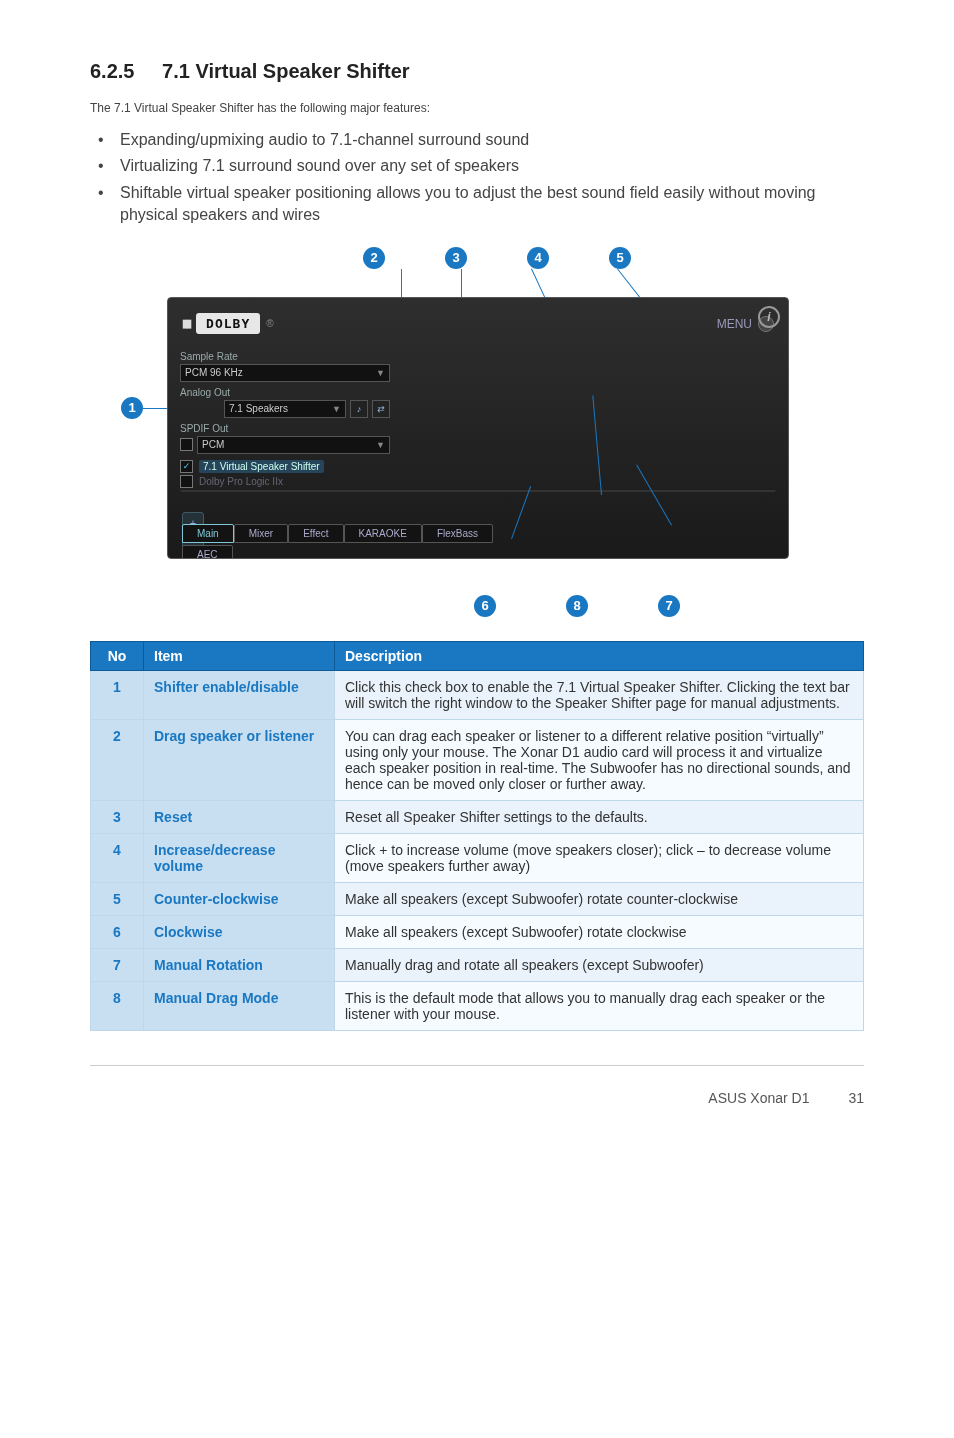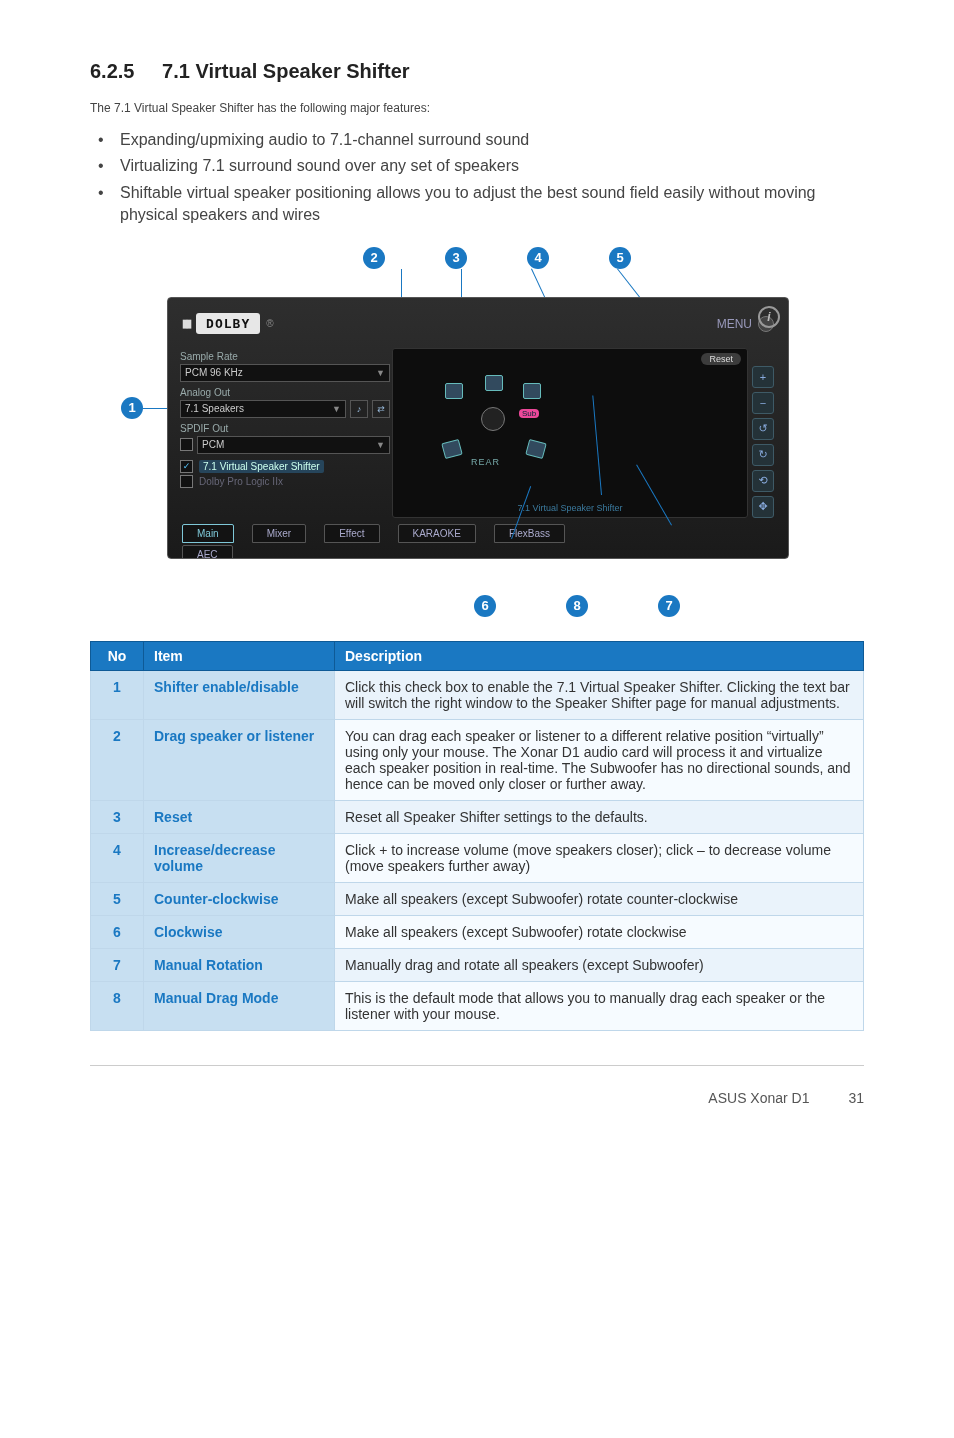--- a/index.html
+++ b/index.html
@@ -121,21 +121,21 @@
   .menu-pill .dot{width:14px;height:14px;border-radius:50%;background:#444;border:1px solid #777;}
   .info-i{
     width:18px;height:18px;border-radius:50%;
     border:2px solid #999;
     color:#bbb;
     display:flex;align-items:center;justify-content:center;
     font-style:italic;font-weight:bold;font-size:12px;
     position:absolute; top:8px; right:8px;
   }
 
-  .app-body { display:flex; padding:4px 12px 6px 12px; gap:2px; height:170px;}
+  .app-body { display:flex; padding:4px 12px 6px 12px; gap:2px; height:170px;flex-direction:column;}
   .panel-left { width:210px; display:flex; flex-direction:column; gap:2px;}
   .panel-left .lbl{ color:#9aa; font-size:10px; margin-top:3px;}
   .fake-select{
     background:#111;border:1px solid #555;color:#ccc;
     height:16px;line-height:16px;padding:0 4px;
     display:flex;justify-content:space-between;align-items:center;
     font-size:10px;
   }
   .fake-select .arrow{ color:#888; font-size:9px;}
   .row-select{display:flex;gap:4px;align-items:center;}
@@ -164,21 +164,21 @@
   .knob-wrap{position:relative;width:110px;height:110px;display:flex;align-items:center;justify-content:center;}
   .knob{width:70px;height:70px;border-radius:50%;background:radial-gradient(circle at 35% 30%,#555,#111);border:2px solid #333;}
   .minmax{width:100%;display:flex;justify-content:space-between;font-size:9px;color:#aaa;margin-top:-6px;padding:0 4px;}
   .sm-row{display:flex;justify-content:space-between;width:120px;margin-top:10px;font-size:9px;color:#bbb;}
   .pill{width:38px;height:14px;border-radius:8px;background:#232323;border:1px solid #555;}
   .pill.red{background:#6a1b1b;border-color:#8a2c2c;}
   .dsp-row{display:flex;gap:12px;margin-top:12px;}
   .dsp-btn{width:30px;height:30px;border-radius:50%;background:#2c2c2c;border:2px solid #555;display:flex;align-items:center;justify-content:center;color:#79c;font-size:11px;}
   .dsp-label{font-size:9px;color:#888;align-self:flex-end;margin-top:2px;}
 
-  .tabs{display:flex;gap:18px;padding:0 14px 4px 14px;}
+  .tabs{display:flex;gap:0;padding:0 14px 4px 14px;}
   .tab{background:#131313;border:1px solid #555;color:#aac;
        padding:3px 14px;font-size:10px;border-radius:2px 2px 0 0;}
   .tab.active{color:#7fc8d8;border-color:#7fc8d8;}
   .tabs-row2{display:flex;gap:6px;padding:0 14px 4px 14px;margin-top:-2px;}
 
   
   table.doc {
     border-collapse: collapse;
     width: 100%;
     font-size: 14px;
@@ -269,21 +269,21 @@
     <div class="app-body">
 
       <div class="panel-left">
         <div class="lbl">Sample Rate</div>
         <div class="fake-select">
           <span>PCM 96 KHz</span>
           <span class="arrow">▼</span>
         </div>
         <div class="lbl">Analog Out</div>
         <div class="row-select">
-          <div class="fake-select" style="flex:1;">
+          <div class="fake-select" style="flex:1;margin-left:44px;">
             <span>7.1 Speakers</span>
             <span class="arrow">▼</span>
           </div>
           <div class="mini-btn">♪</div>
           <div class="mini-btn">⇄</div>
         </div>
         <div class="lbl">SPDIF Out</div>
         <div class="row-select">
           <div class="chk"></div>
           <div class="fake-select" style="flex:1;">

